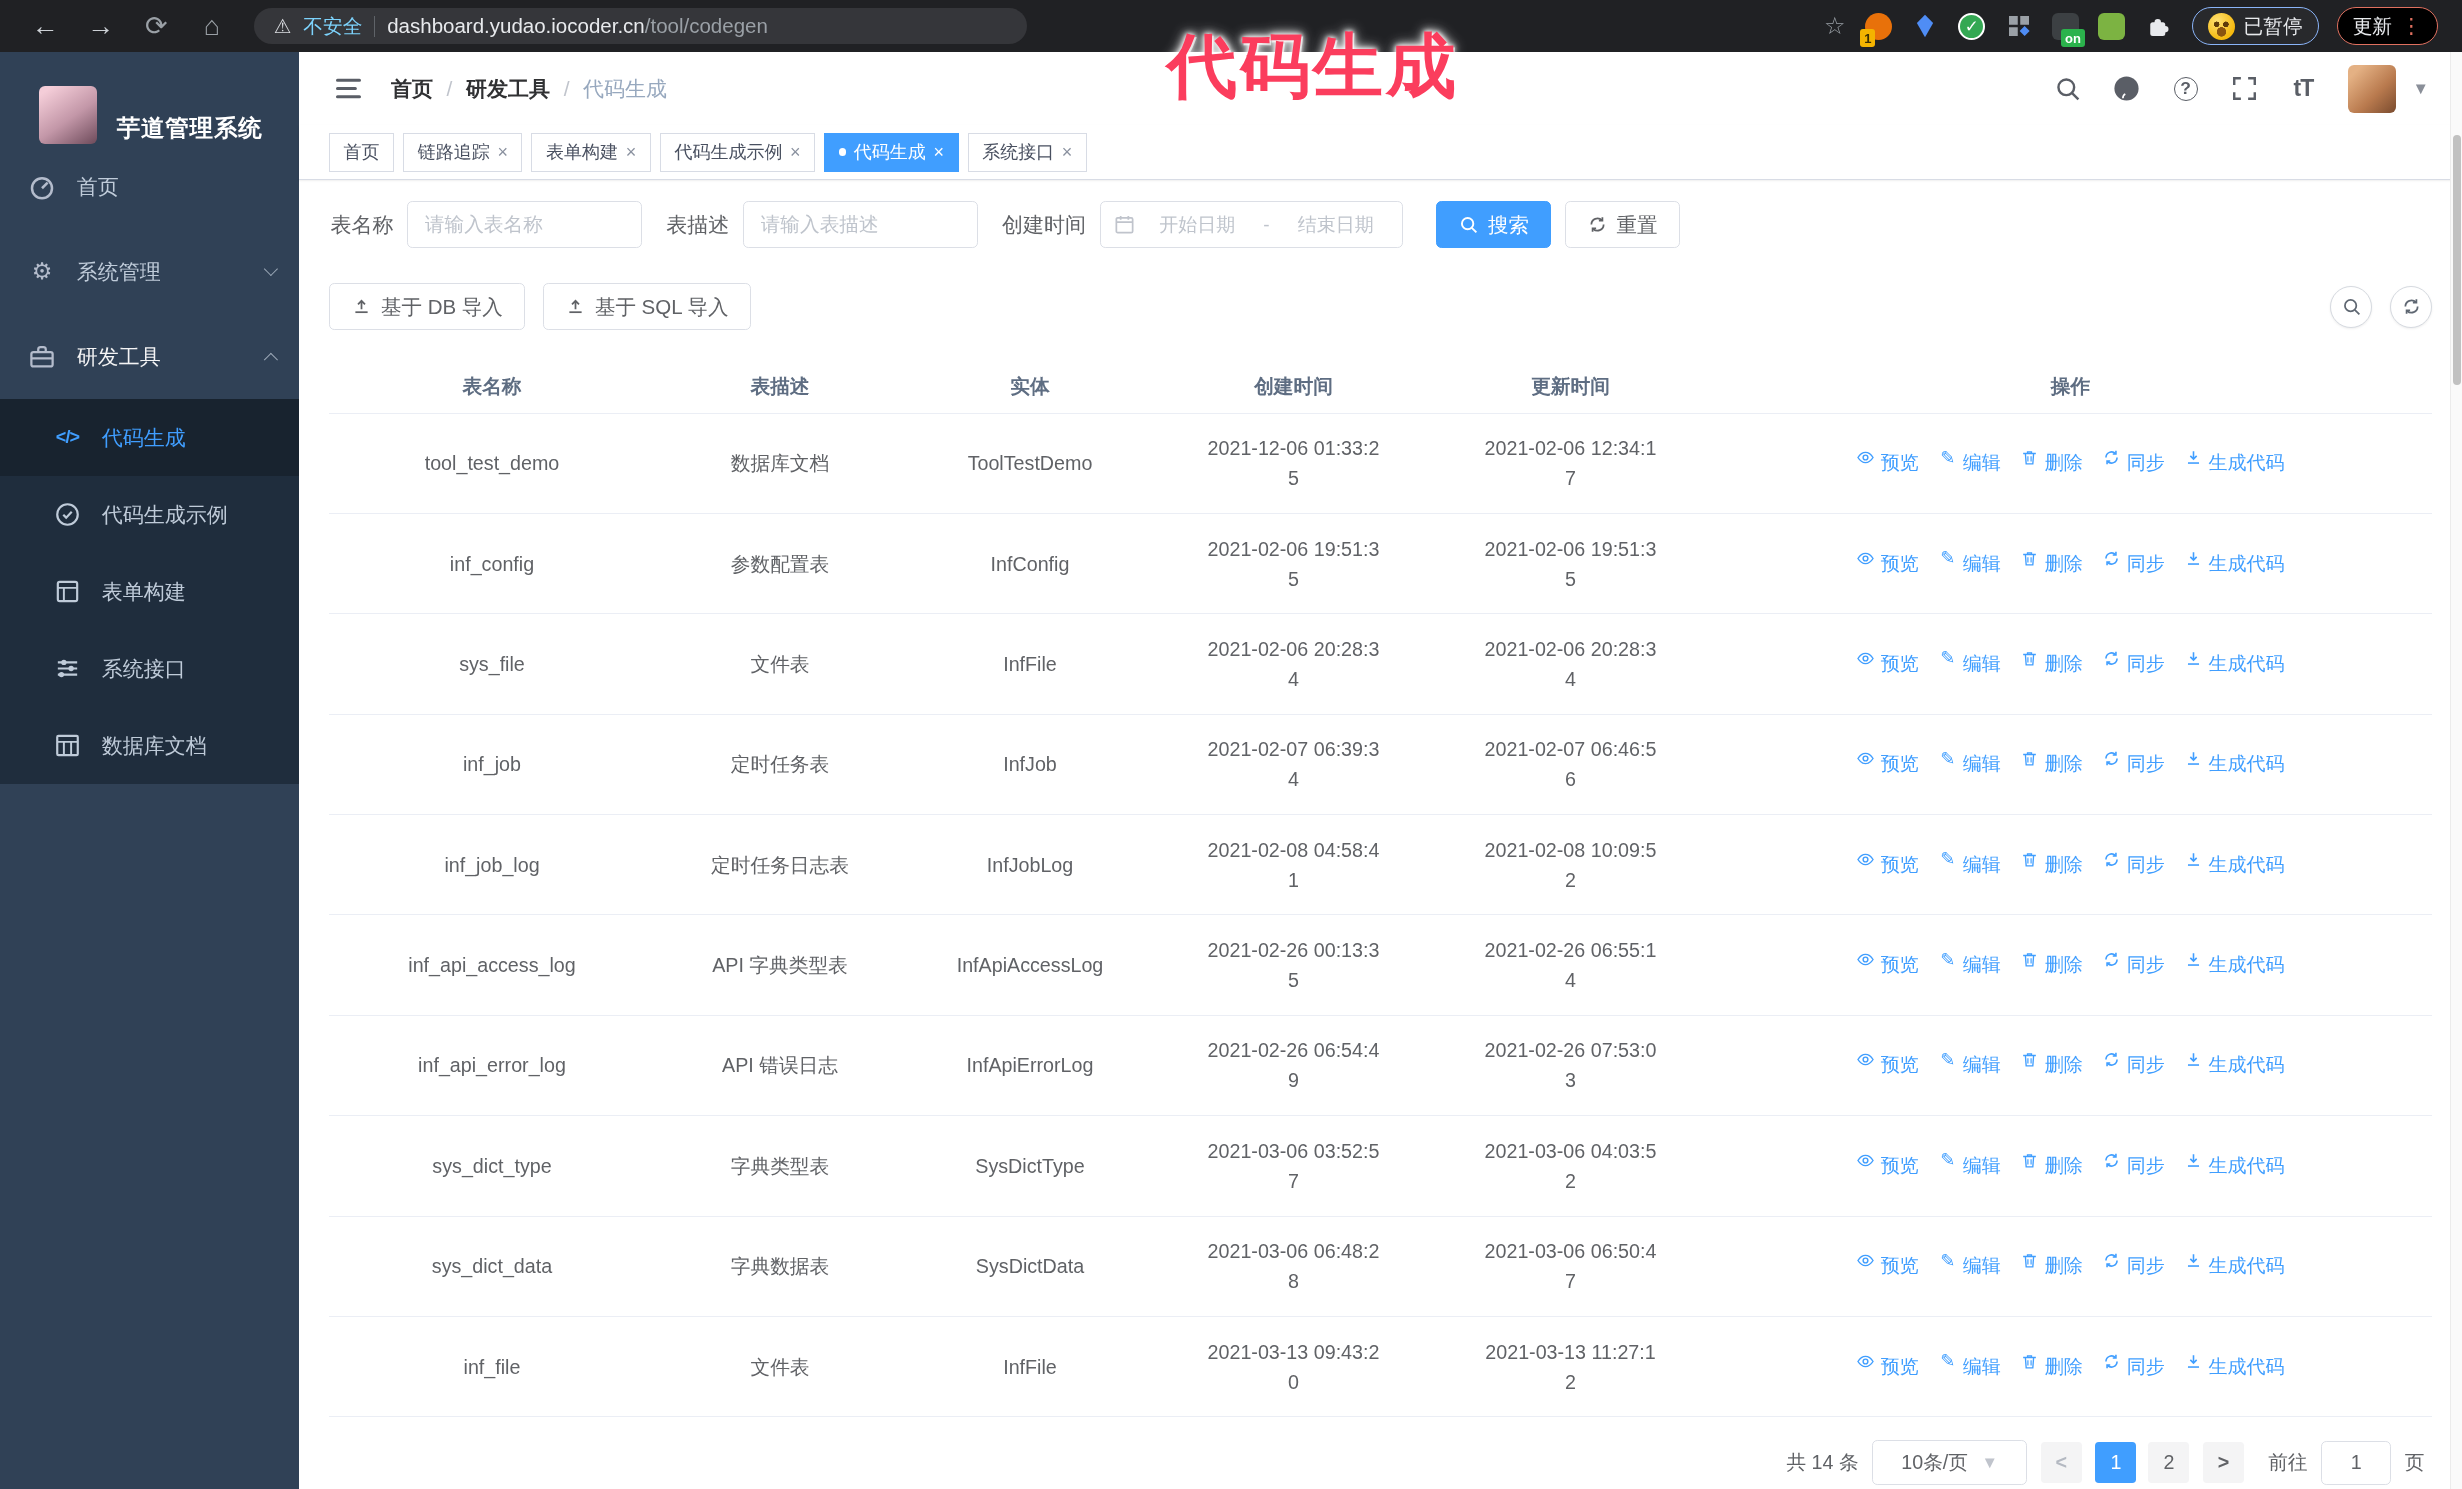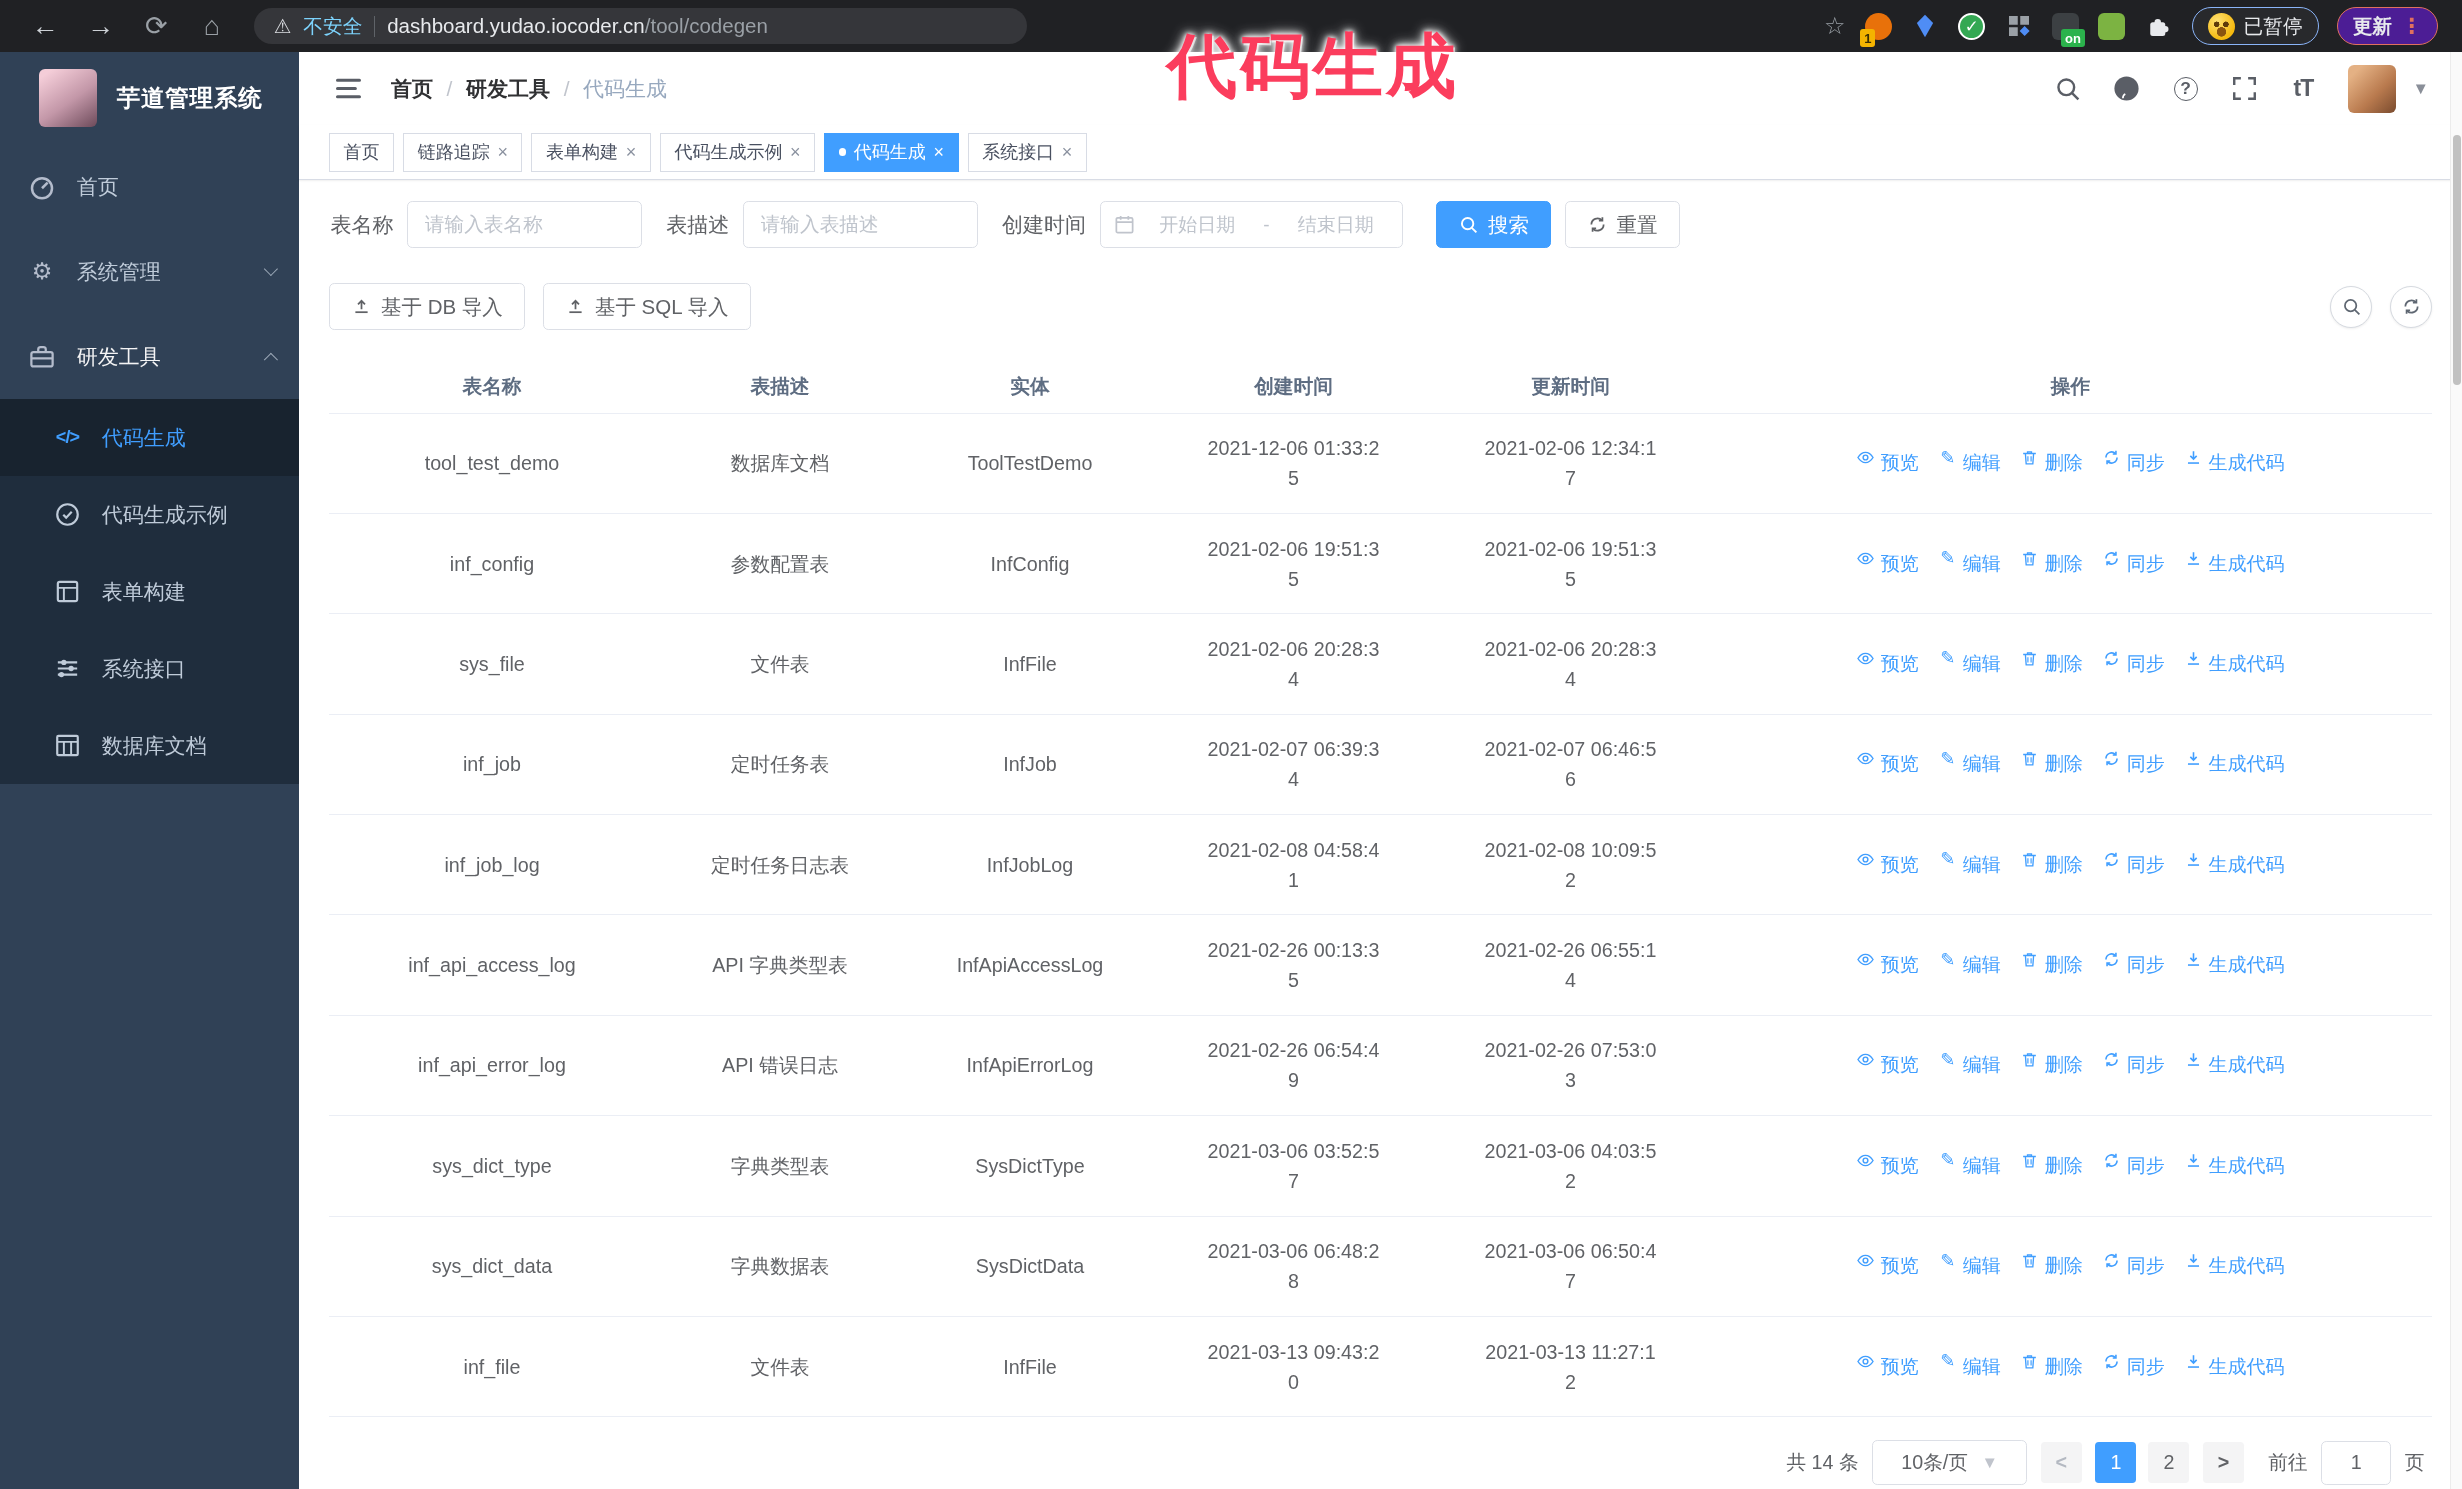--- a/index.html
+++ b/index.html
@@ -22,34 +22,34 @@
   .star { color:#9aa0a6; font-size:24px; }
   .xic { width:30px; height:30px; display:inline-block; position:relative; }
   .xic .shape { position:absolute; inset:1.5px; border-radius:50%; }
   .badge { position:absolute; left:-3px; bottom:-4.5px; background:#f4b400; color:#3c2f00;
            font-size:13px; line-height:1; padding:2.3px 3.8px; border-radius:3px; font-weight:700; }
   .badge.on { left:auto; right:-4.5px; background:#2bb24c; color:#fff; }
   .ext { position:relative; width:30px; height:33px; display:flex; align-items:center; justify-content:center; }
   .chip { height:38px; border-radius:19.7px; display:flex; align-items:center; gap:9px;
           padding:0 15px; font-size:19.7px; color:#e8eaed; flex:0 0 auto; }
   .chip.profile { border:1.9px solid #8ab4f8; background:#28292c; }
-  .chip.update { border:1.9px solid #e0705f; background:#4c1d95; margin-right:3px;font-weight:bold; }
+  .chip.update { border:1.9px solid #e0705f; background:#000000; margin-right:3px; }
   .chip .dots { color:#e0705f; font-size:21px; letter-spacing:0; }
   .emoji { width:27px; height:27px; border-radius:50%;
            background:radial-gradient(circle at 35% 30%,#ffe173,#f5b90f 70%);
            background-color:#f5b90f; position:relative; }
   .emoji::after { content:""; position:absolute; inset:0;
     background-image:radial-gradient(circle at 32% 42%,#5f3b0a 2.7px,transparent 3px),
                      radial-gradient(circle at 66% 42%,#5f3b0a 2.7px,transparent 3px),
                      radial-gradient(circle at 50% 70%,#8a5410 4.5px,transparent 4.9px); }
 
   
   .app { display:flex; height:1438px; }
   .sidebar { width:299px; background:#304156; color:#bfcbd9; flex:0 0 auto; display:flex; flex-direction:column; }
-  .logo-row { height:92px; display:flex; align-items:center; padding:0 0 0 39px; gap:19.7px; }
+  .logo-row { height:92px; display:flex; align-items:flex-end; padding:0 0 0 39px; gap:19.7px; }
   .logo-img { width:58px; height:58px; border-radius:6px;
               background:linear-gradient(145deg,#f4cdd8 10%,#c397a8 55%,#6d4a5a); }
   .logo-title { color:#fff; font-size:23.5px; font-weight:700; letter-spacing:0.8px; }
   .nav-item { height:85px; display:flex; align-items:center; padding:0 23px 0 27px; cursor:pointer; }
   .nav-item .iwrap { width:30px; color:#b4bccc; }
   .nav-item .nav-label { margin-left:19.7px; font-size:21px; }
   .nav-item.parent-active .nav-label { color:#f4f4f5; }
   .chev { width:9.8px; height:9.8px; border-right:1.8px solid #9aa7b6; border-bottom:1.8px solid #9aa7b6;
           transform:rotate(45deg); margin-left:auto; margin-top:-4.5px; }
   .chev.up { transform:rotate(-135deg); margin-top:6px; }

